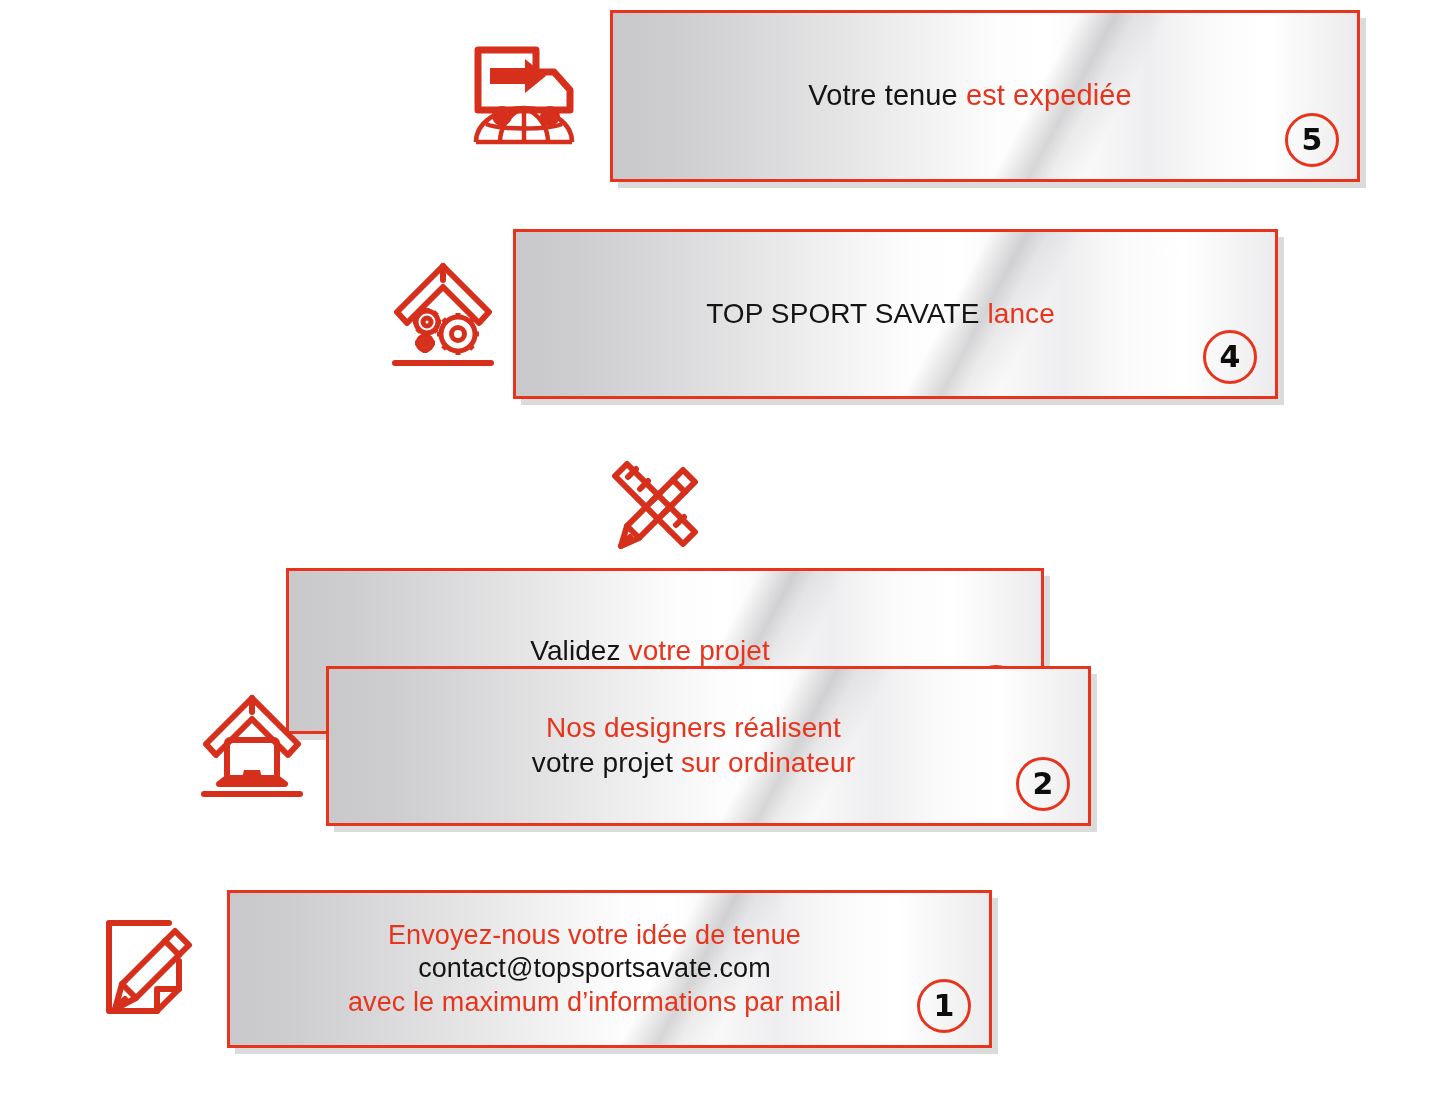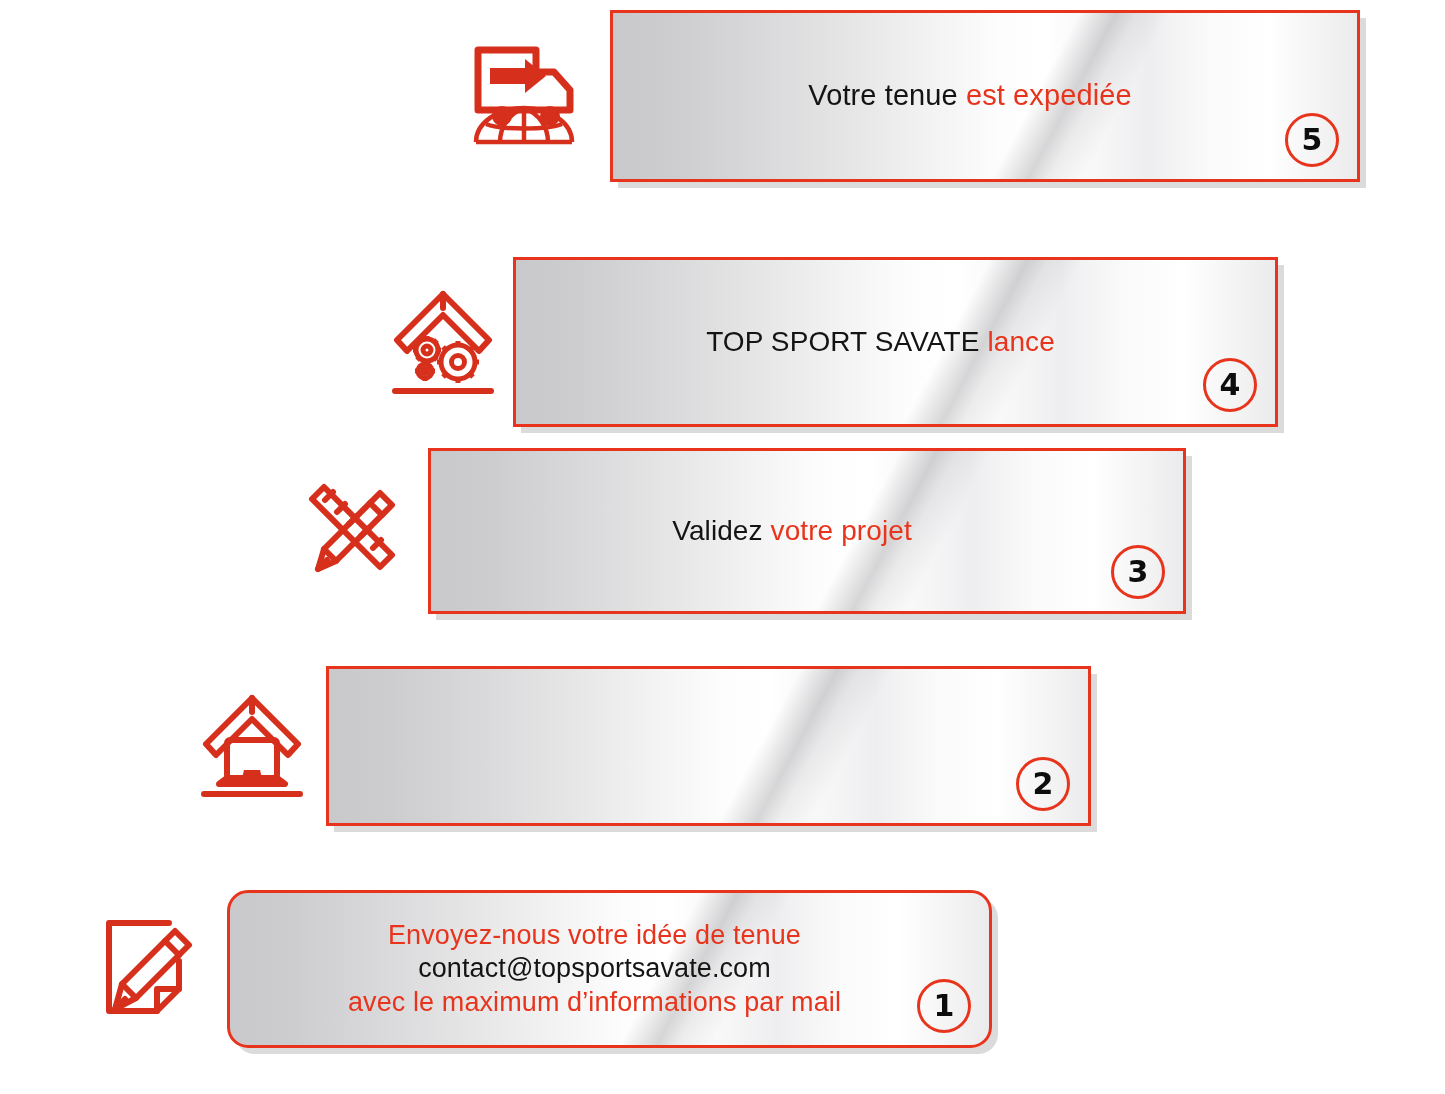--- a/index.html
+++ b/index.html
@@ -94,25 +94,25 @@
     font-weight: bold;
     font-size: 30px;
     color: #0d0d0d;
     line-height: 1;
     font-family: "DejaVu Sans", sans-serif;
   }
 
   
   #step-1 { left: 95px;  top: 890px; }
   #step-2 { left: 196px; top: 666px; }
-  #step-3 { left: 296px; top: 448px; }
-  #step-4 { left: 387px; top: 229px; margin-top: 28px; }
+  #step-3 { left: 286px; top: 448px; flex-direction: column; }
+  #step-4 { left: 387px; top: 229px; }
   #step-5 { left: 470px; top: 10px;  }
 
-  #step-1 .plaque { width: 765px; height: 158px; border-radius: 21px; }
+  #step-1 .plaque { width: 765px; height: 158px; }
   #step-2 .plaque { width: 765px; height: 160px; }
   #step-3 .plaque { width: 758px; height: 166px; }
   #step-4 .plaque { width: 765px; height: 170px; }
   #step-5 .plaque { width: 750px; height: 172px; }
 
   #step-1 .step-icon { margin-right: 22px; }
   #step-2 .step-icon { margin-right: 18px; }
   #step-3 .step-icon { margin-right: 20px; }
   #step-4 .step-icon { margin-right: 14px; }
   #step-5 .step-icon { margin-right: 32px; }
@@ -208,21 +208,21 @@
           <path d="M56 12 L10 58 L20 69 L56 33 L92 69 L102 58 Z"></path>
           <line x1="56" y1="12" x2="56" y2="26"></line>
           <rect x="31" y="54" width="50" height="38" rx="3"></rect>
           <path d="M23 98 L31 92 L81 92 L89 98 Z"></path>
         </g>
         <path d="M46 92 l2 -8 h16 l2 8 Z" fill="#d6301d"></path>
         <line x1="8" y1="108" x2="104" y2="108" stroke="#d6301d" stroke-width="6" stroke-linecap="round"></line>
       </svg>
     </span>
     <div class="plaque">
-      <div class="plaque-text"></div>
+      <div class="plaque-text"><div><span class="rd">Nos designers réalisent</span></div><div><span class="bk">votre projet </span><span class="rd">sur ordinateur</span></div></div>
       <div class="badge">2</div>
     </div>
   </div>
 
   <div class="step" id="step-1">
     <span class="step-icon">
       <svg width="110" height="116" viewBox="0 0 110 116" aria-hidden="true">
         <g fill="none" stroke="#d6301d" stroke-width="6" stroke-linejoin="round" stroke-linecap="round">
           <path d="M74 14 H14 V102 H62 L84 80 V52"></path>
           <path d="M62 102 V80 H84"></path>

